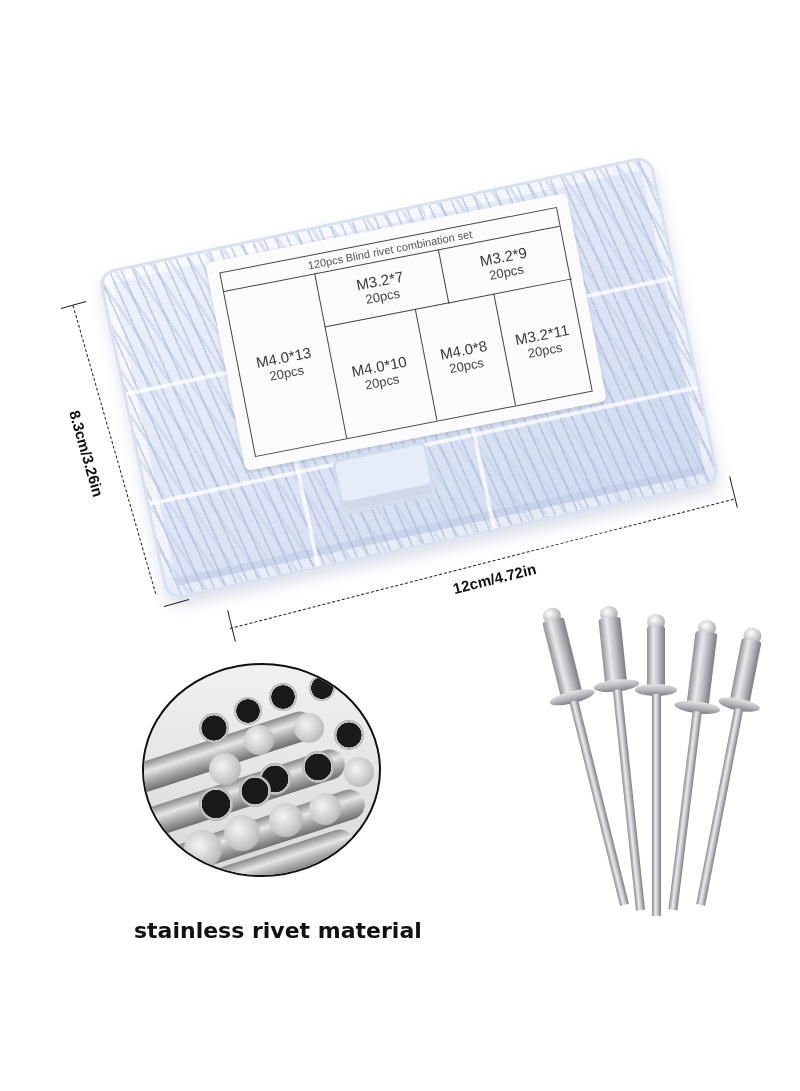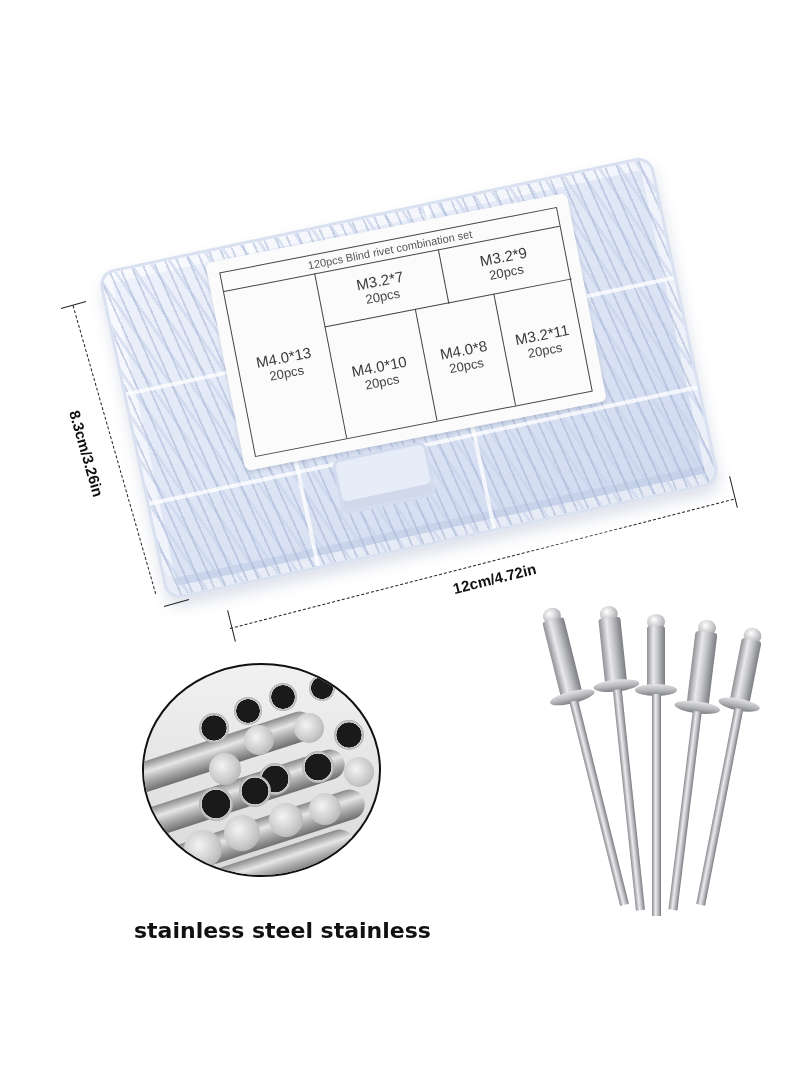--- a/index.html
+++ b/index.html
@@ -151,21 +151,21 @@
   <div class="pipe hollow" style="left:158px;top:86px;width:32px;height:32px;"></div>
   <div class="pipe solid" style="left:200px;top:92px;width:30px;height:30px;"></div>
   <div class="pipe hollow" style="left:55px;top:122px;width:34px;height:34px;"></div>
   <div class="pipe hollow" style="left:95px;top:110px;width:32px;height:32px;"></div>
   <div class="pipe solid" style="left:125px;top:138px;width:34px;height:34px;"></div>
   <div class="pipe solid" style="left:165px;top:128px;width:32px;height:32px;"></div>
   <div class="pipe solid" style="left:80px;top:150px;width:36px;height:36px;"></div>
   <div class="pipe solid" style="left:40px;top:165px;width:38px;height:38px;"></div>
 </div>
 
-<div class="abs caption">stainless steel stainless</div>
+<div class="abs caption">stainless rivet material</div>
 
 <div>
   <div class="rivet" style="left:520px;top:608px;width:60px;height:320px;transform:rotate(-14deg);">
     <div class="head-ball"></div>
     <div class="body"></div>
     <div class="flange"></div>
     <div class="mandrel"></div>
   </div>
   <div class="rivet" style="left:578px;top:606px;width:60px;height:320px;transform:rotate(-6deg);">
     <div class="head-ball"></div>

